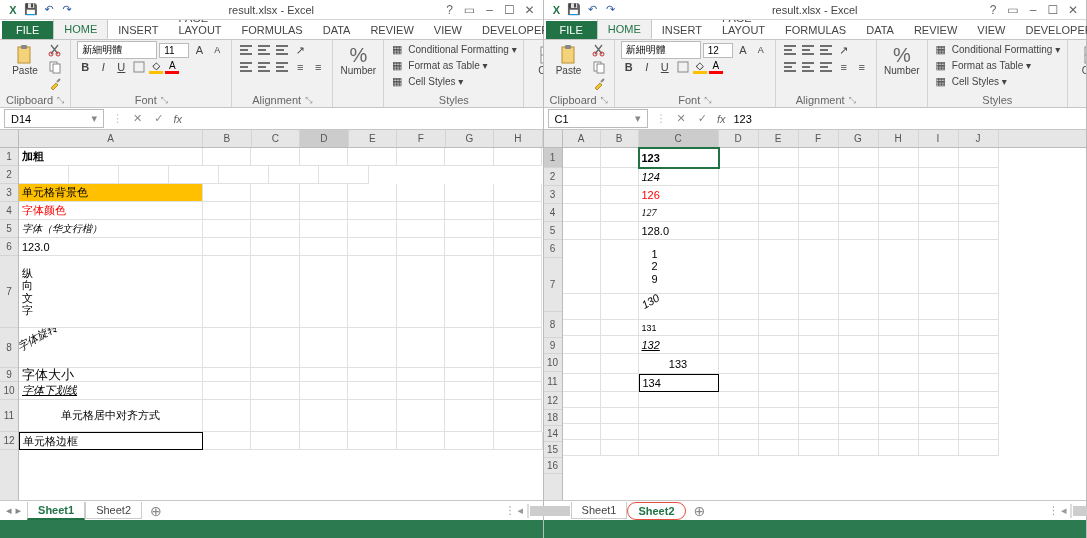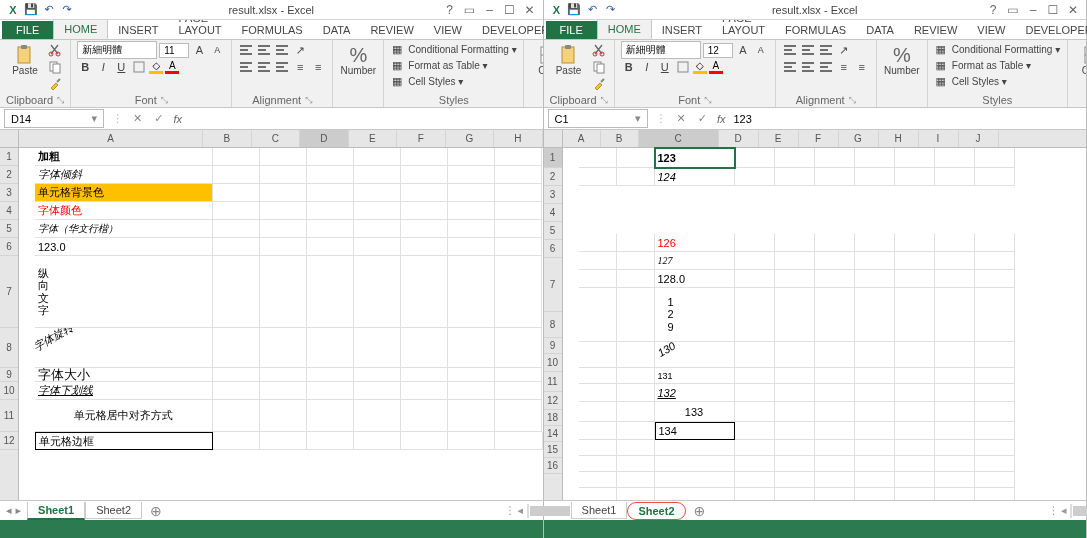--- a/index.html
+++ b/index.html
@@ -43,21 +43,21 @@
 .fx-input { flex: 1; border: none; padding: 2px 4px; font-size: 11px; outline: none; }
 .grid-wrap { flex: 1; display: flex; overflow: hidden; background: #fff; position: relative; }
 .rowheads { display: flex; flex-direction: column; background: #e6e6e6; border-right: 1px solid #bbb; }
 .rowheads .corner { height: 18px; border-bottom: 1px solid #bbb; background: #e6e6e6; }
 .rowheads .rh { height: 18px; border-bottom: 1px solid #d4d4d4; font-size: 10px; color: #555; display: flex; align-items: center; justify-content: center; width: 18px; }
 .rowheads .rh.active { background: #ccc; }
 .gridbody { flex: 1; overflow: hidden; position: relative; }
 .colheads { display: flex; height: 18px; background: #e6e6e6; border-bottom: 1px solid #bbb; }
 .colheads .ch { border-right: 1px solid #d4d4d4; font-size: 10px; color: #555; display: flex; align-items: center; justify-content: center; }
 .colheads .ch.active { background: #ccc; }
-.cells { position: relative; padding-left: 16px; }
+.cells { position: relative; }
 .cellrow { display: flex; height: 18px; }
 .cell { border-right: 1px solid #e0e0e0; border-bottom: 1px solid #e0e0e0; padding: 1px 3px; font-size: 11px; overflow: hidden; white-space: nowrap; display: flex; align-items: center; }
 .cell.sel { outline: 2px solid #217346; outline-offset: -1px; z-index: 2; position: relative; }
 .cell.bgY { background: #ffc000; }
 .cell.redtxt { color: #ff0000; }
 .cell.bold { font-weight: bold; }
 .cell.ital { font-style: italic; }
 .cell.center { justify-content: center; }
 .cell.uline { text-decoration: underline; }
 .cell.bord { border: 1.5px solid #000; }
@@ -302,21 +302,20 @@
             <div class="cell bold" style="width: 190px;">加粗</div>
             <div class="cell " style="width: 50px;"></div>
             <div class="cell " style="width: 50px;"></div>
             <div class="cell " style="width: 50px;"></div>
             <div class="cell " style="width: 50px;"></div>
             <div class="cell " style="width: 50px;"></div>
             <div class="cell " style="width: 50px;"></div>
             <div class="cell " style="width: 50px;"></div>
           </div>
           <div class="cellrow" style="height: 18px;">
-            <div class="cell ital" style="width: 190px;">字体倾斜</div>
             <div class="cell " style="width: 50px;"></div>
             <div class="cell " style="width: 50px;"></div>
             <div class="cell " style="width: 50px;"></div>
             <div class="cell " style="width: 50px;"></div>
             <div class="cell " style="width: 50px;"></div>
             <div class="cell " style="width: 50px;"></div>
             <div class="cell " style="width: 50px;"></div>
           </div>
           <div class="cellrow" style="height: 18px;">
             <div class="cell bgY" style="width: 190px;">单元格背景色</div>
@@ -686,21 +685,21 @@
             <div class="cell " style="width: 38px;"></div>
             <div class="cell ital" style="width: 80px;">124</div>
             <div class="cell " style="width: 40px;"></div>
             <div class="cell " style="width: 40px;"></div>
             <div class="cell " style="width: 40px;"></div>
             <div class="cell " style="width: 40px;"></div>
             <div class="cell " style="width: 40px;"></div>
             <div class="cell " style="width: 40px;"></div>
             <div class="cell " style="width: 40px;"></div>
           </div>
-          <div class="cellrow" style="height: 18px; margin-top: 48px;">
+          <div class="cellrow" style="height: 18px;">
             <div class="cell " style="width: 38px;"></div>
             <div class="cell " style="width: 38px;"></div>
             <div class="cell redtxt" style="width: 80px;">126</div>
             <div class="cell " style="width: 40px;"></div>
             <div class="cell " style="width: 40px;"></div>
             <div class="cell " style="width: 40px;"></div>
             <div class="cell " style="width: 40px;"></div>
             <div class="cell " style="width: 40px;"></div>
             <div class="cell " style="width: 40px;"></div>
             <div class="cell " style="width: 40px;"></div>

